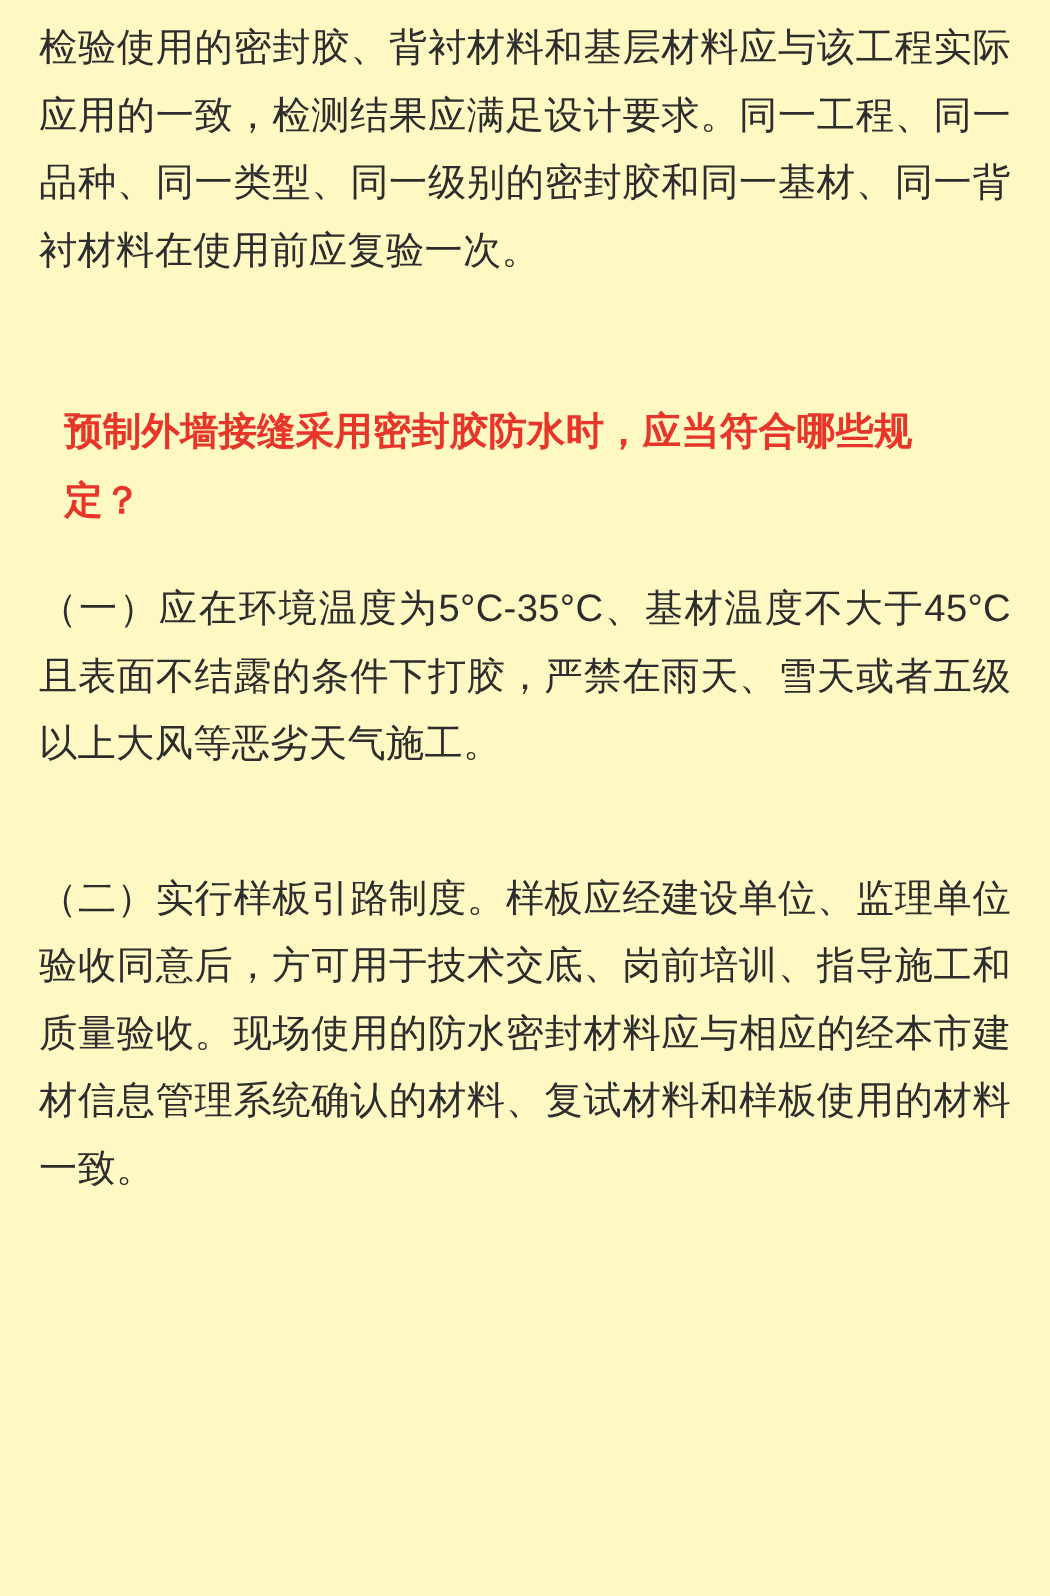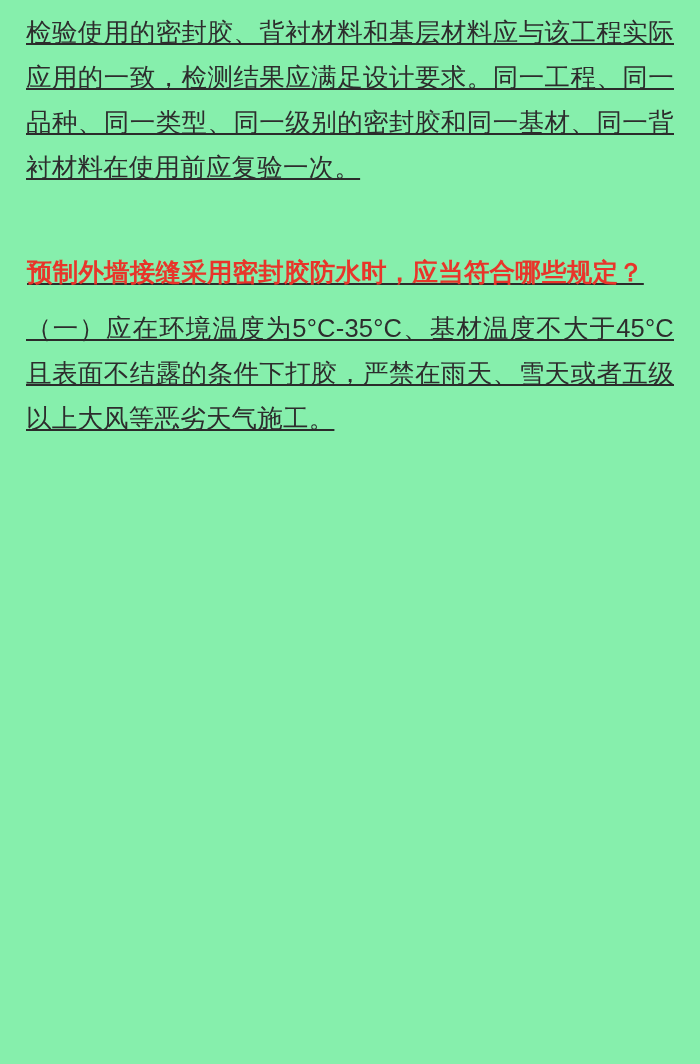--- a/index.html
+++ b/index.html
@@ -12,38 +12,37 @@
     height: 1064px;
     font-family: "Liberation Sans", sans-serif;
     color: #2b2b2b;
     overflow: hidden;
   }
   .page {
     box-sizing: border-box;
     width: 700px;
     height: 1064px;
     padding: 10px 26px 0 26px;
-    background: #86efac;
-    text-decoration: underline;
+    background: #fef9c3;
   }
   .para {
     font-size: 25.5px;
     line-height: 45px;
     letter-spacing: 0.2px;
     text-align: justify;
     color: #2d2d2d;
     margin: 0;
   }
   .heading {
     font-size: 25.5px;
     line-height: 46px;
     font-weight: bold;
     color: #e8352a;
     letter-spacing: 0.2px;
-    margin: 1px;
+    margin: 17px;
   }
   .gap-lg { height: 58px; }
   .gap-xs { height: 10px; }
 </style>
 </head>
 <body>
 
 <div class="page">
 
   <p class="para">检验使用的密封胶、背衬材料和基层材料应与该工程实际应用的一致，检测结果应满足设计要求。同一工程、同一品种、同一类型、同一级别的密封胶和同一基材、同一背衬材料在使用前应复验一次。</p>
@@ -51,17 +50,18 @@
   <div class="gap-lg"></div>
 
   <p class="heading">预制外墙接缝采用密封胶防水时，应当符合哪些规定？</p>
 
   <div class="gap-xs"></div>
 
   <p class="para">（一）应在环境温度为5°C-35°C、基材温度不大于45°C且表面不结露的条件下打胶，严禁在雨天、雪天或者五级以上大风等恶劣天气施工。</p>
 
   <div class="gap-lg"></div>
 
+  <p class="para">（二）实行样板引路制度。样板应经建设单位、监理单位验收同意后，方可用于技术交底、岗前培训、指导施工和质量验收。现场使用的防水密封材料应与相应的经本市建材信息管理系统确认的材料、复试材料和样板使用的材料一致。</p>
 
   <div class="gap-lg"></div>
 
 
 </div>
 
 </body></html>

